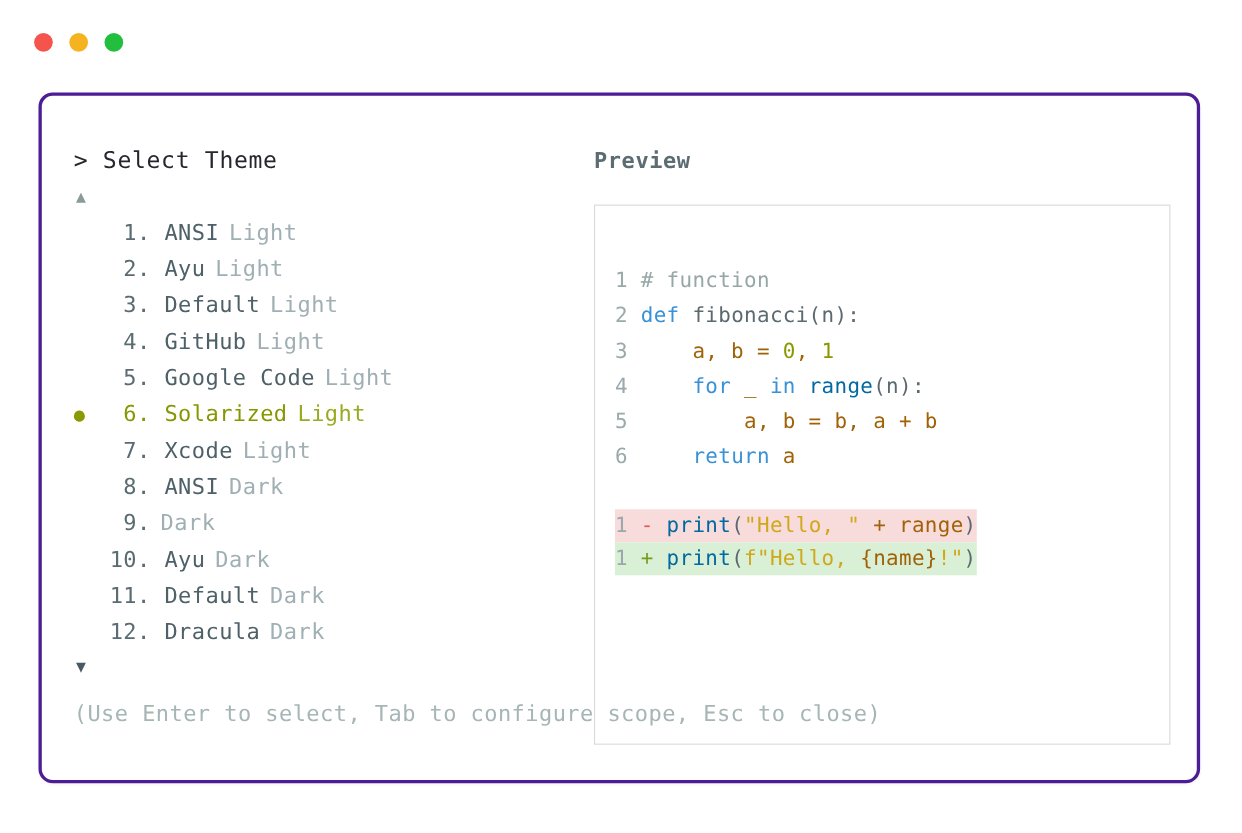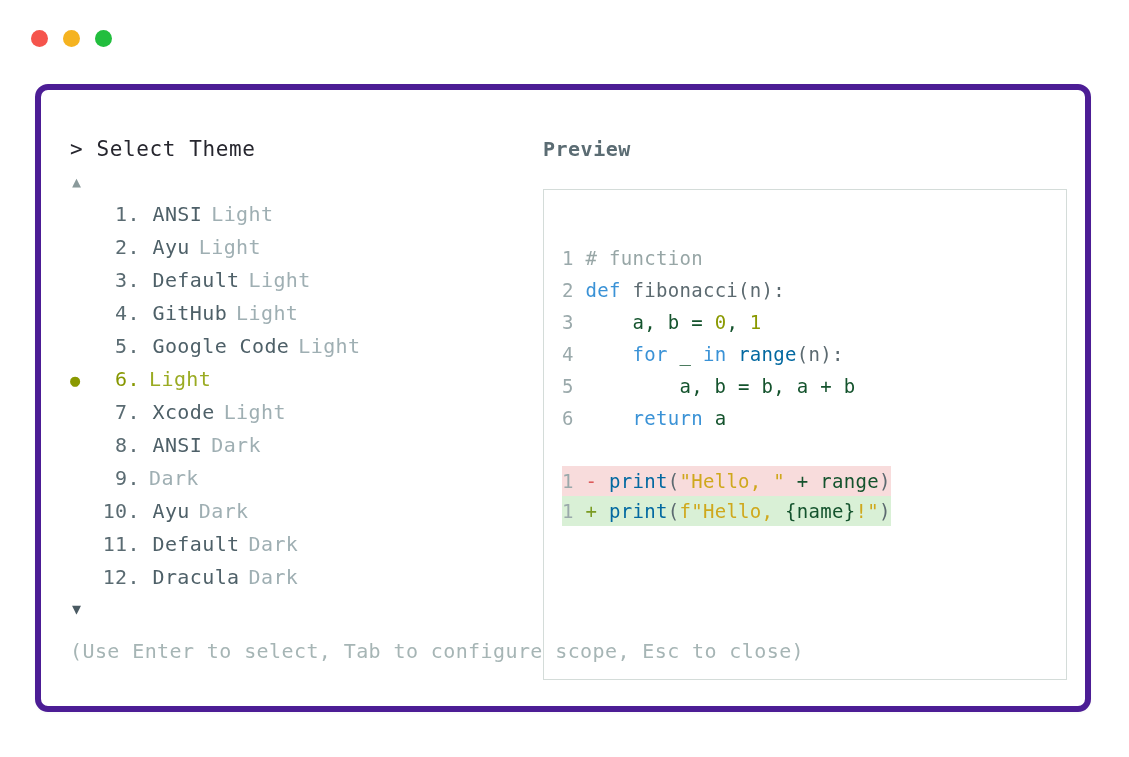--- a/index.html
+++ b/index.html
@@ -34,21 +34,21 @@
   .dot.green  { background: #22be3e; }
 
   
   .card {
     position: absolute;
     left: 35px;
     top: 84px;
     width: 1056px;
     height: 628px;
     background: #ffffff;
-    border: 6px solid #4c1d95;
+    border: 3px solid #4c1d95;
     border-radius: 13px;
     box-sizing: border-box;
     box-shadow: 0 1px 3px rgba(0,0,0,0.035);
   }
 
   .columns {
     position: absolute;
     left: 0;
     top: 0;
     width: 100%;
@@ -153,21 +153,21 @@
   .lineno {
     color: #9aa9ab;
   }
   .tok-comment { color: #97a6a6; }
   .tok-kw      { color: #3a92d6; }
   .tok-fn      { color: #5c6a70; }
   .tok-builtin { color: #0369a1; }
   .tok-num     { color: #8a9900; }
   .tok-str     { color: #cfa81c; }
   .tok-punct   { color: #5c6a70; }
-  .tok-plain   { color: #14532d; }
+  .tok-plain   { color: #a16207; }
 
   .diff-block { margin-top: 32px; }
   .diff-line {
     font-size: 19px;
     line-height: 30px;
     white-space: pre;
     display: inline-block;
     letter-spacing: 0.3px;
   }
   .diff-wrap { display: block; }
@@ -205,21 +205,21 @@
       <div class="prompt-line"><span class="prompt-caret">&gt; </span><span>Select Theme</span></div>
 
       <div class="scroll-arrow up">▲</div>
 
       <div class="theme-list" id="theme-list">
           <div class="theme-row"><span class="bullet-cell"> </span><span class="idx-cell">1.</span><span class="name-cell"> ANSI</span><span class="variant-cell">Light</span></div>
           <div class="theme-row"><span class="bullet-cell"> </span><span class="idx-cell">2.</span><span class="name-cell"> Ayu</span><span class="variant-cell">Light</span></div>
           <div class="theme-row"><span class="bullet-cell"> </span><span class="idx-cell">3.</span><span class="name-cell"> Default</span><span class="variant-cell">Light</span></div>
           <div class="theme-row"><span class="bullet-cell"> </span><span class="idx-cell">4.</span><span class="name-cell"> GitHub</span><span class="variant-cell">Light</span></div>
           <div class="theme-row"><span class="bullet-cell"> </span><span class="idx-cell">5.</span><span class="name-cell"> Google Code</span><span class="variant-cell">Light</span></div>
-          <div class="theme-row selected"><span class="bullet-cell">●</span><span class="idx-cell">6.</span><span class="variant-cell">Light</span></div>
+          <div class="theme-row selected"><span class="bullet-cell">●</span><span class="idx-cell">6.</span><span class="name-cell"> Solarized</span><span class="variant-cell">Light</span></div>
           <div class="theme-row"><span class="bullet-cell"> </span><span class="idx-cell">7.</span><span class="name-cell"> Xcode</span><span class="variant-cell">Light</span></div>
           <div class="theme-row"><span class="bullet-cell"> </span><span class="idx-cell">8.</span><span class="name-cell"> ANSI</span><span class="variant-cell">Dark</span></div>
           <div class="theme-row"><span class="bullet-cell"> </span><span class="idx-cell">9.</span><span class="variant-cell">Dark</span></div>
           <div class="theme-row"><span class="bullet-cell"> </span><span class="idx-cell">10.</span><span class="name-cell"> Ayu</span><span class="variant-cell">Dark</span></div>
           <div class="theme-row"><span class="bullet-cell"> </span><span class="idx-cell">11.</span><span class="name-cell"> Default</span><span class="variant-cell">Dark</span></div>
           <div class="theme-row"><span class="bullet-cell"> </span><span class="idx-cell">12.</span><span class="name-cell"> Dracula</span><span class="variant-cell">Dark</span></div>
         </div>
 
       <div class="scroll-arrow down">▼</div>
     </div>

